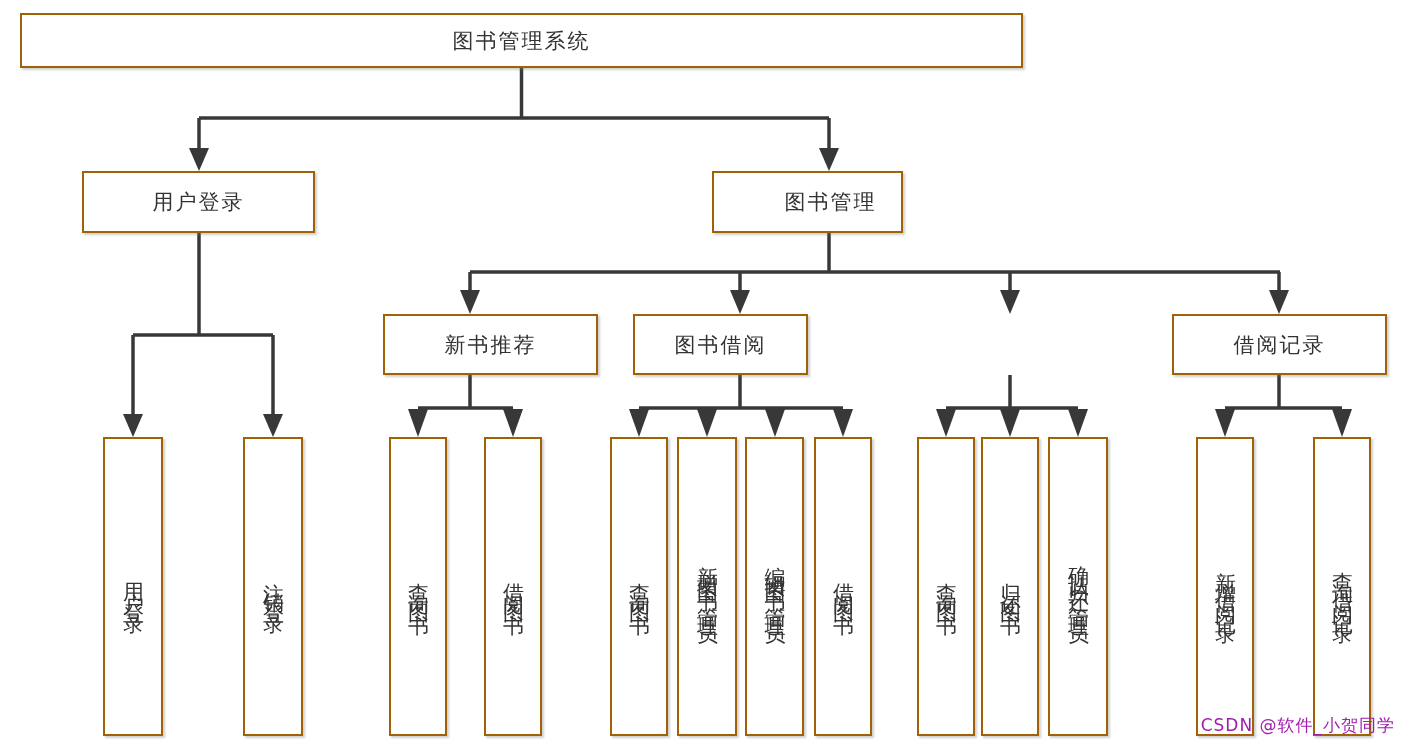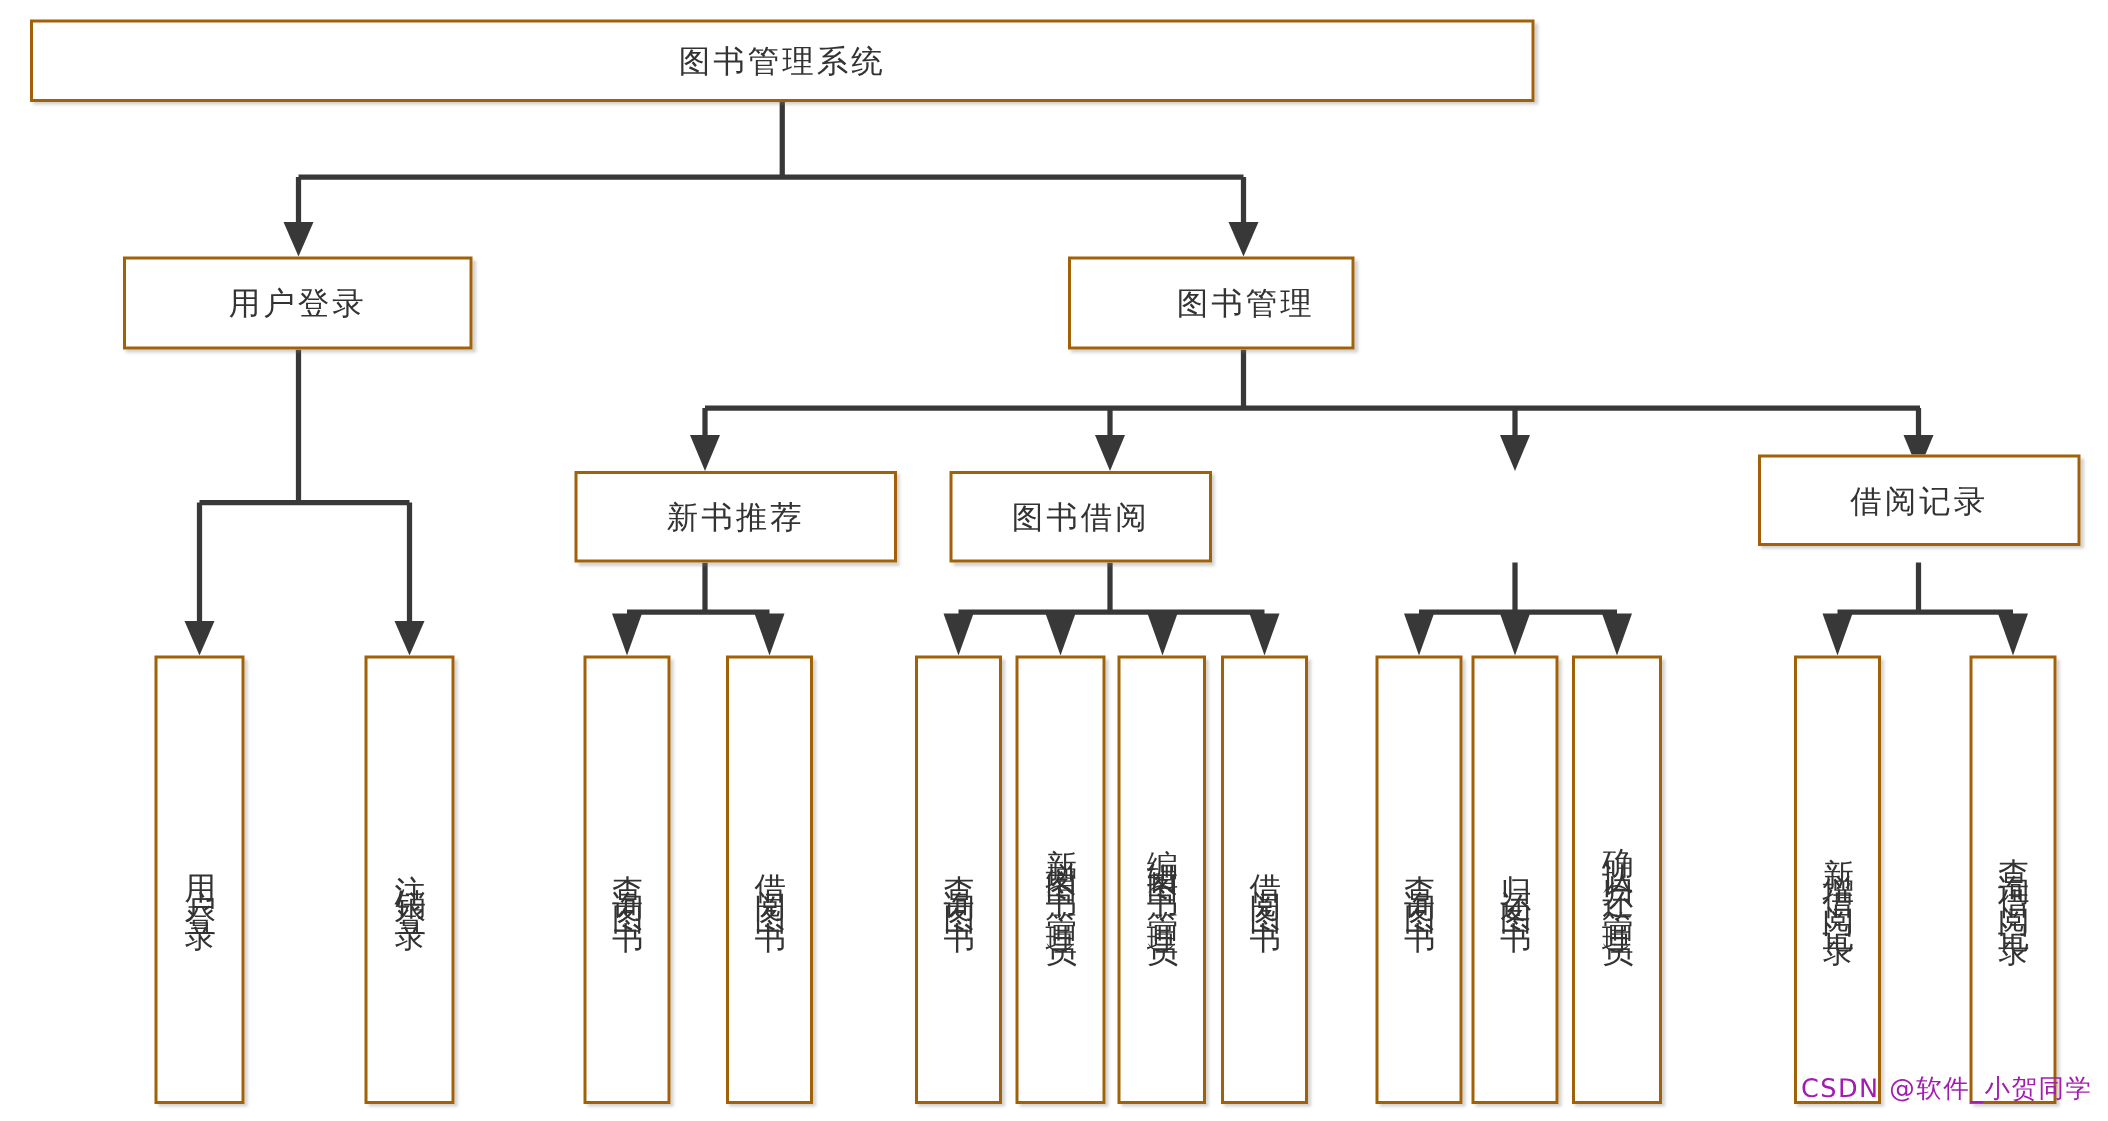--- a/index.html
+++ b/index.html
@@ -49,21 +49,21 @@
     white-space: nowrap;
   }
   .box.v.v-long { letter-spacing: 0.4em; }
   
   .b-root        { left: 20px;  top: 13px;  width: 1003px; height: 55px; }
   .b-user-login  { left: 82px;  top: 171px; width: 233px;  height: 62px; }
   .b-book-mgmt   { left: 712px; top: 171px; width: 191px;  height: 62px; padding-left: 46px; }
   .b-new-rec     { left: 363px; top: 314px; width: 215px;  height: 61px; margin-left: 20px; }
   .b-borrow      { left: 633px; top: 314px; width: 175px;  height: 61px; }
   .b-current     { left: 903px; top: 314px; width: 215px;  height: 61px; }
-  .b-records     { left: 1172px;top: 303px; width: 215px;  height: 61px; }
+  .b-records     { left: 1172px;top: 314px; width: 215px;  height: 61px; }
   .leaf { top: 437px; height: 299px; }
   .l-1  { left: 103px;  width: 60px; }
   .l-2  { left: 243px;  width: 60px; }
   .l-3  { left: 389px;  width: 58px; }
   .l-4  { left: 484px;  width: 58px; }
   .l-5  { left: 610px;  width: 58px; }
   .l-6  { left: 677px;  width: 60px; }
   .l-7  { left: 745px;  width: 59px; }
   .l-8  { left: 814px;  width: 58px; }
   .l-9  { left: 917px;  width: 58px; }

